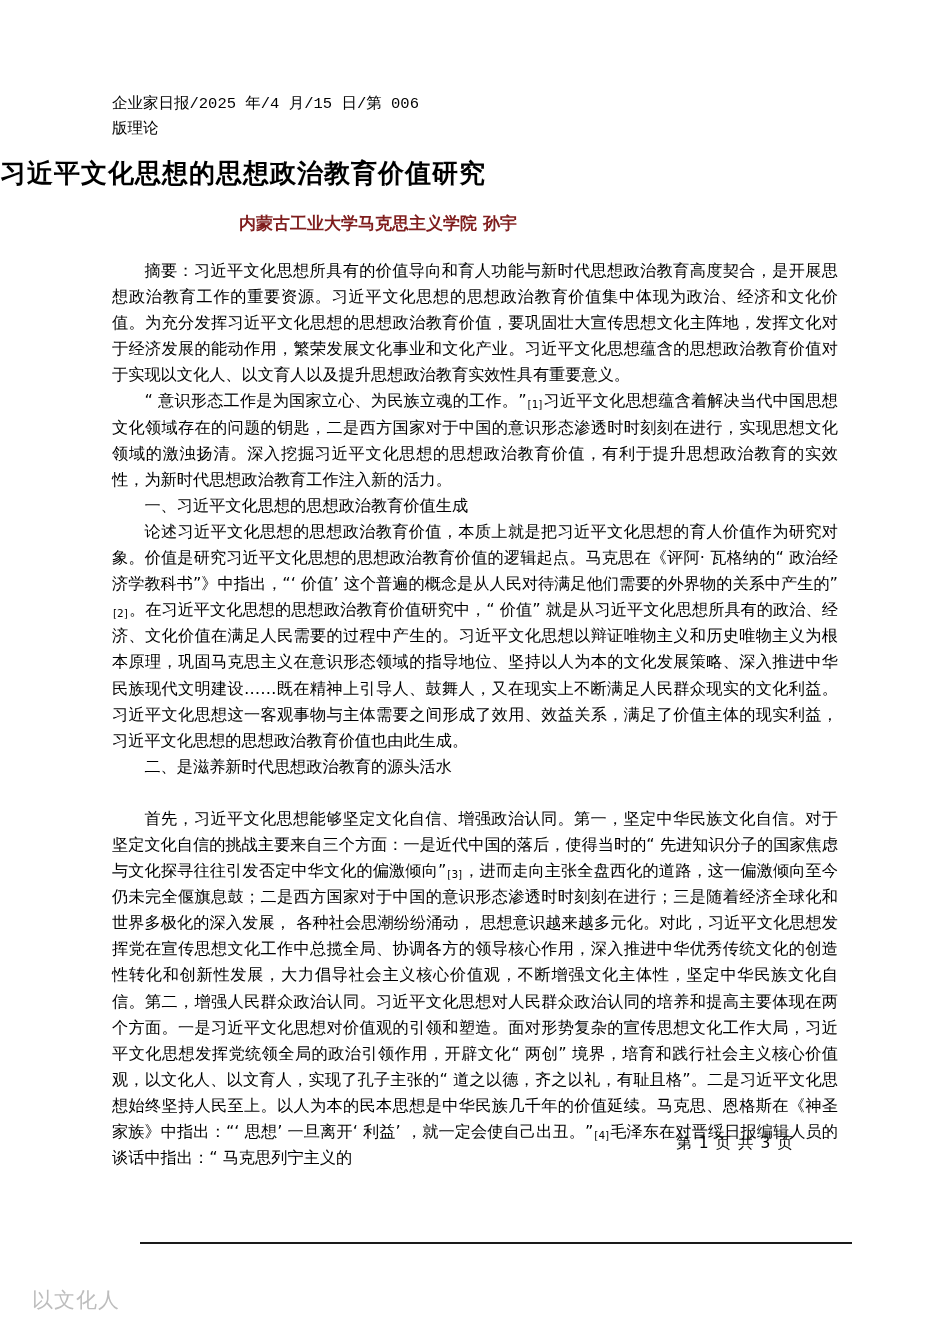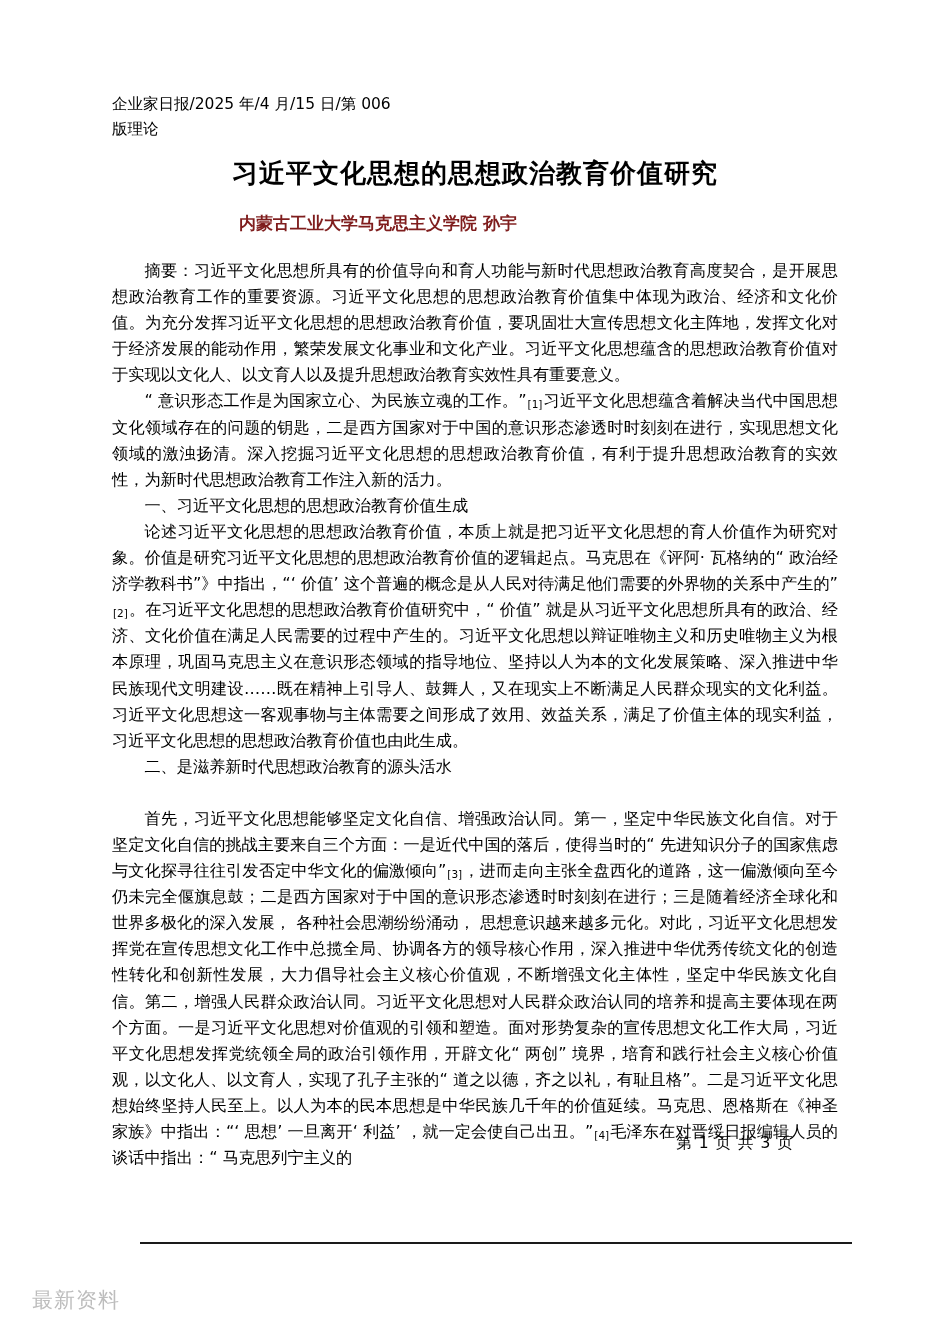--- a/index.html
+++ b/index.html
@@ -36,30 +36,30 @@
 
   
   .source-line {
     position: absolute;
     left: 112px;
     top: 92px;
     width: 700px;
     font-size: 15.5px;
     line-height: 25px;
     color: #000;
+    font-family: Liberation Mono, monospace;
   }
   .source-line .src-row { display: block; }
 
   
   .article-title {
     position: absolute;
     left: 0;
     top: 156px;
     width: 950px;
-    text-align: center;
     font-size: 26px;
     font-weight: bold;
     letter-spacing: 1px;
     color: #000;
   }
 
   
   .byline {
     position: absolute;
     left: 0;
@@ -186,16 +186,16 @@
       <span>首先，习近平文化思想能够坚定文化自信、增强政治认同。第一，坚定中华民族文化自信。对于坚定文化自信的挑战主要来自三个方面：一是近代中国的落后，使得当时的“ 先进知识分子的国家焦虑与文化探寻往往引发否定中华文化的偏激倾向”</span><sup class="cite">[3]</sup><span>，进而走向主张全盘西化的道路，这一偏激倾向至今仍未完全偃旗息鼓；二是西方国家对于中国的意识形态渗透时时刻刻在进行；三是随着经济全球化和世界多极化的深入发展， 各种社会思潮纷纷涌动， 思想意识越来越多元化。对此，习近平文化思想发挥党在宣传思想文化工作中总揽全局、协调各方的领导核心作用，深入推进中华优秀传统文化的创造性转化和创新性发展，大力倡导社会主义核心价值观，不断增强文化主体性，坚定中华民族文化自信。第二，增强人民群众政治认同。习近平文化思想对人民群众政治认同的培养和提高主要体现在两个方面。一是习近平文化思想对价值观的引领和塑造。面对形势复杂的宣传思想文化工作大局，习近平文化思想发挥党统领全局的政治引领作用，开辟文化“ 两创” 境界，培育和践行社会主义核心价值观，以文化人、以文育人，实现了孔子主张的“ 道之以德，齐之以礼，有耻且格”。二是习近平文化思想始终坚持人民至上。以人为本的民本思想是中华民族几千年的价值延续。马克思、恩格斯在《神圣家族》中指出：“‘ 思想’ 一旦离开‘ 利益’ ，就一定会使自己出丑。”</span><sup class="cite">[4]</sup><span>毛泽东在对晋绥日报编辑人员的谈话中指出：“ 马克思列宁主义的</span>
     </p>
 
   </div>
 
   <div class="page-number">第 1 页  共 3 页</div>
 
   <div class="footer-rule"></div>
 
   <div class="watermark">
-    <span class="wm-brand">最新资料</span>
+    <span class="wm-brand">以文化人</span>
   </div>
 
 </div>
 
 </body></html>

